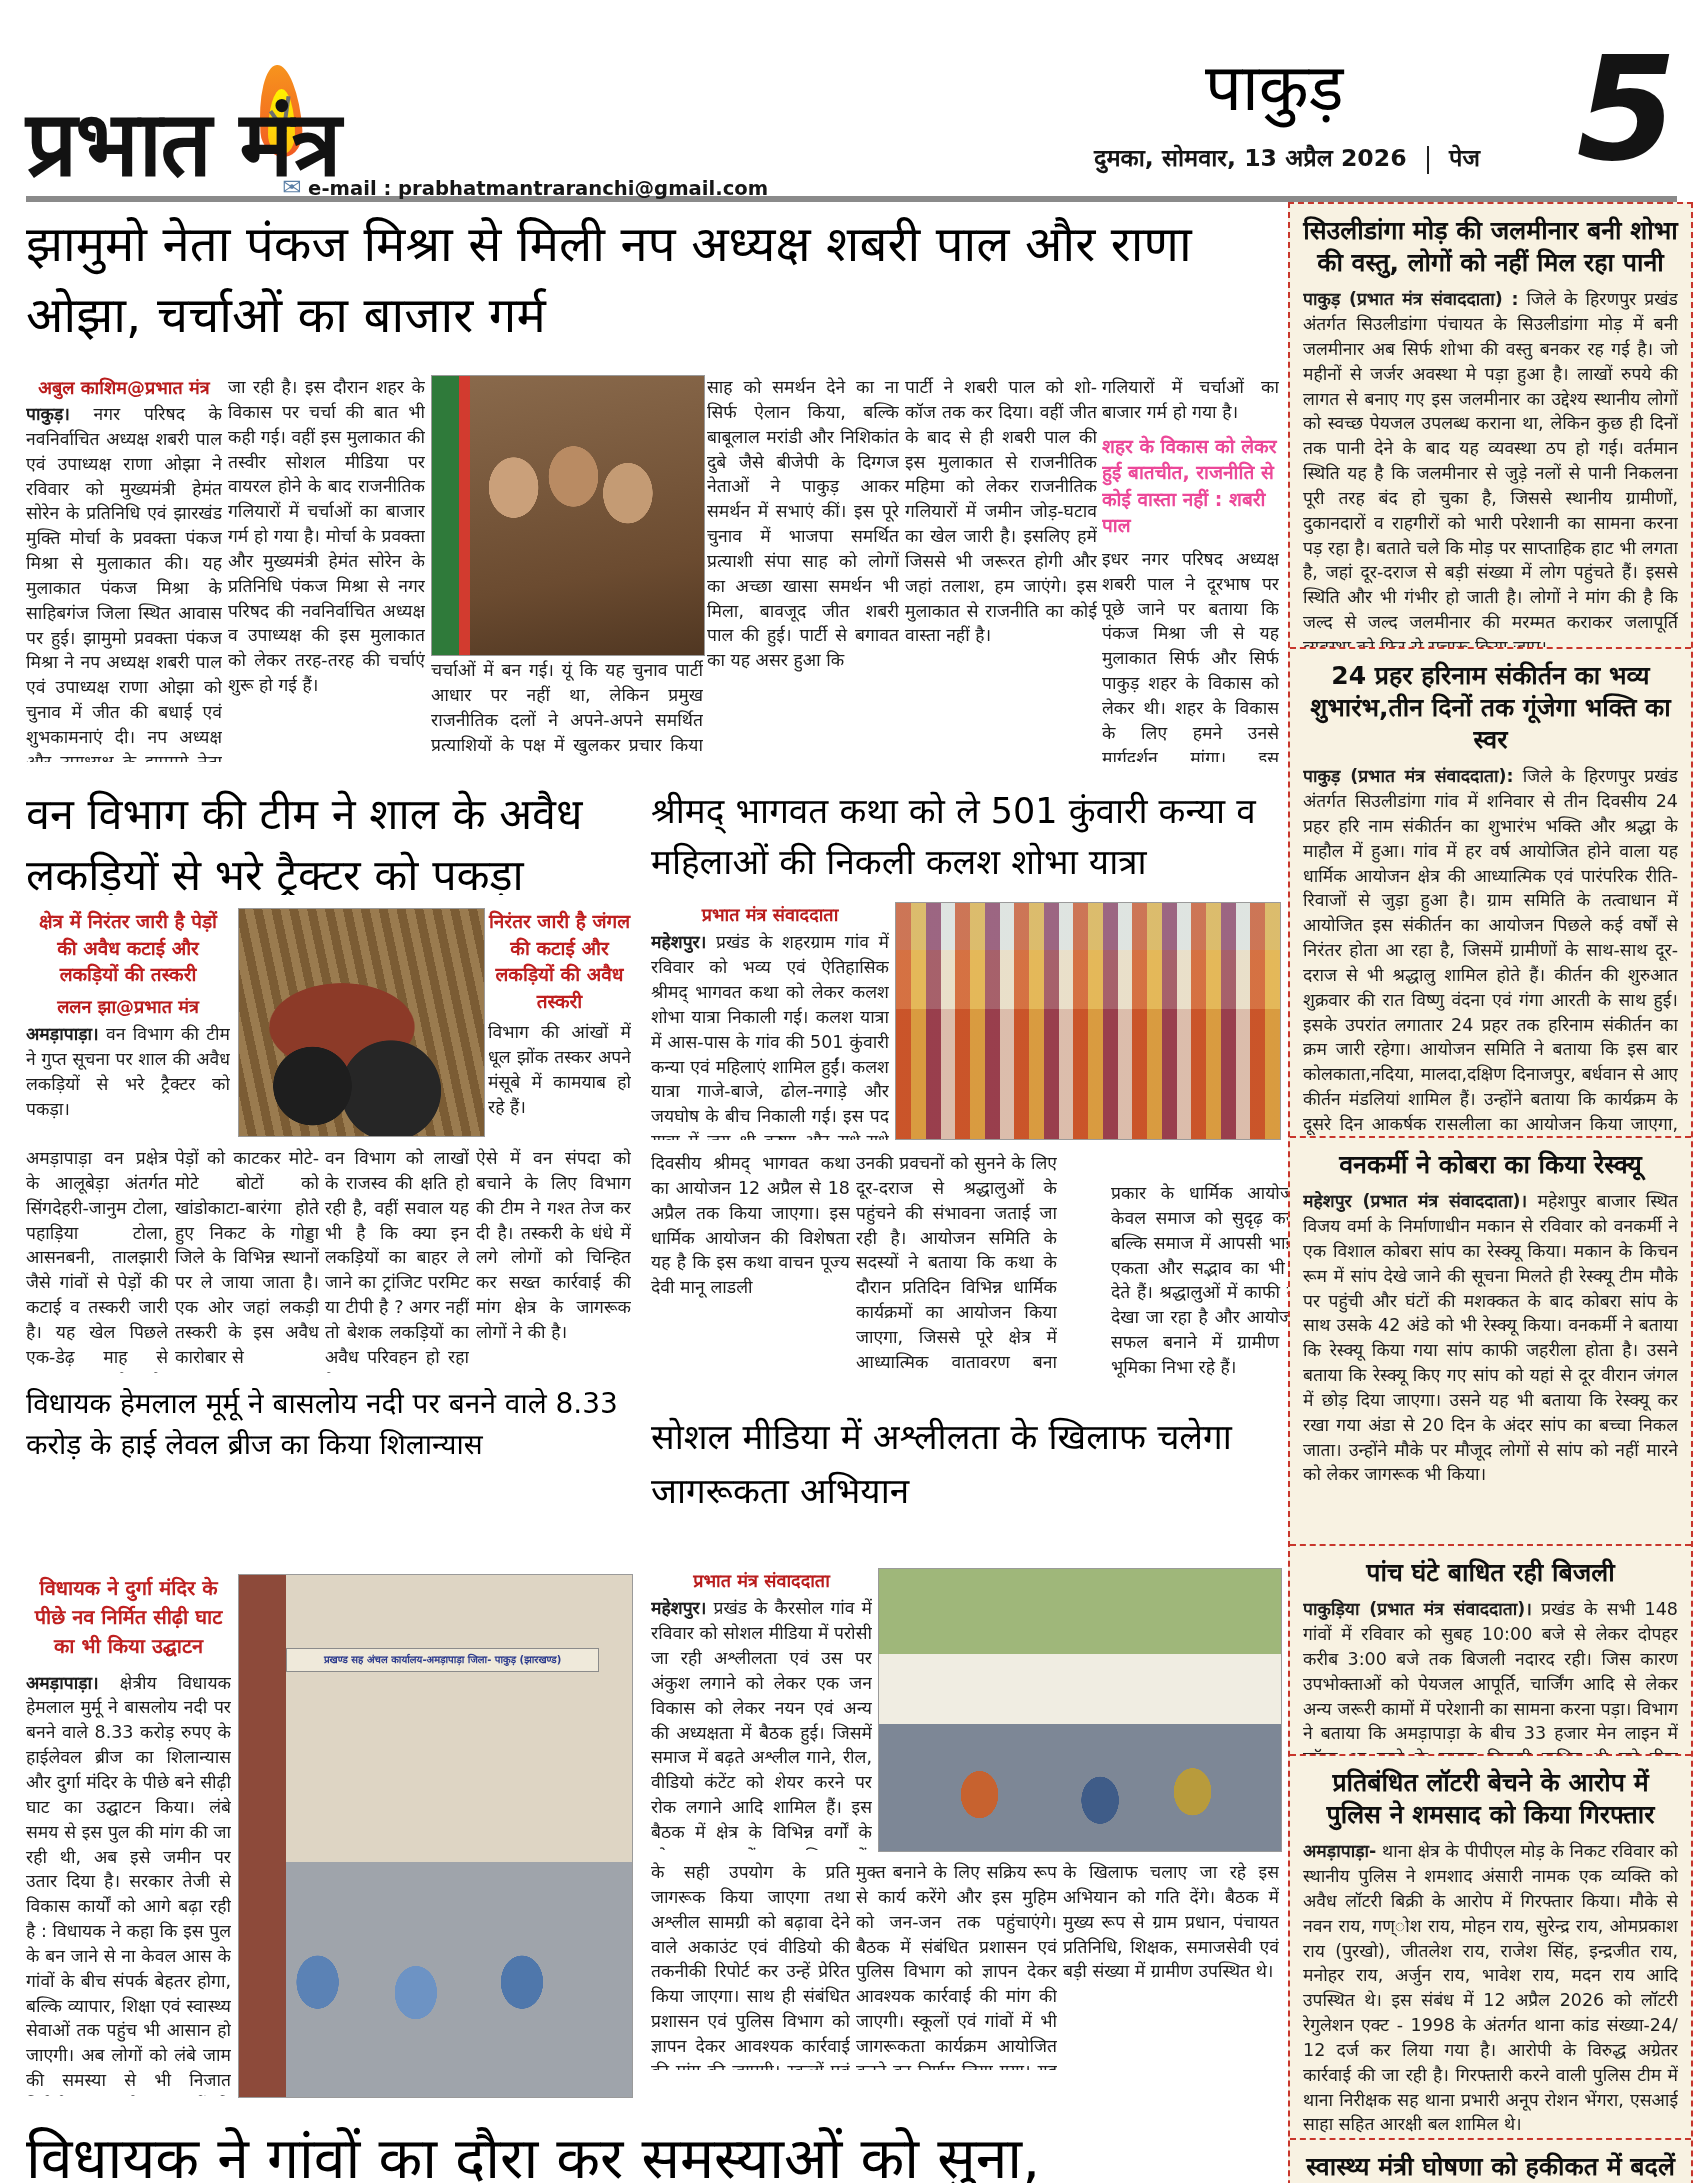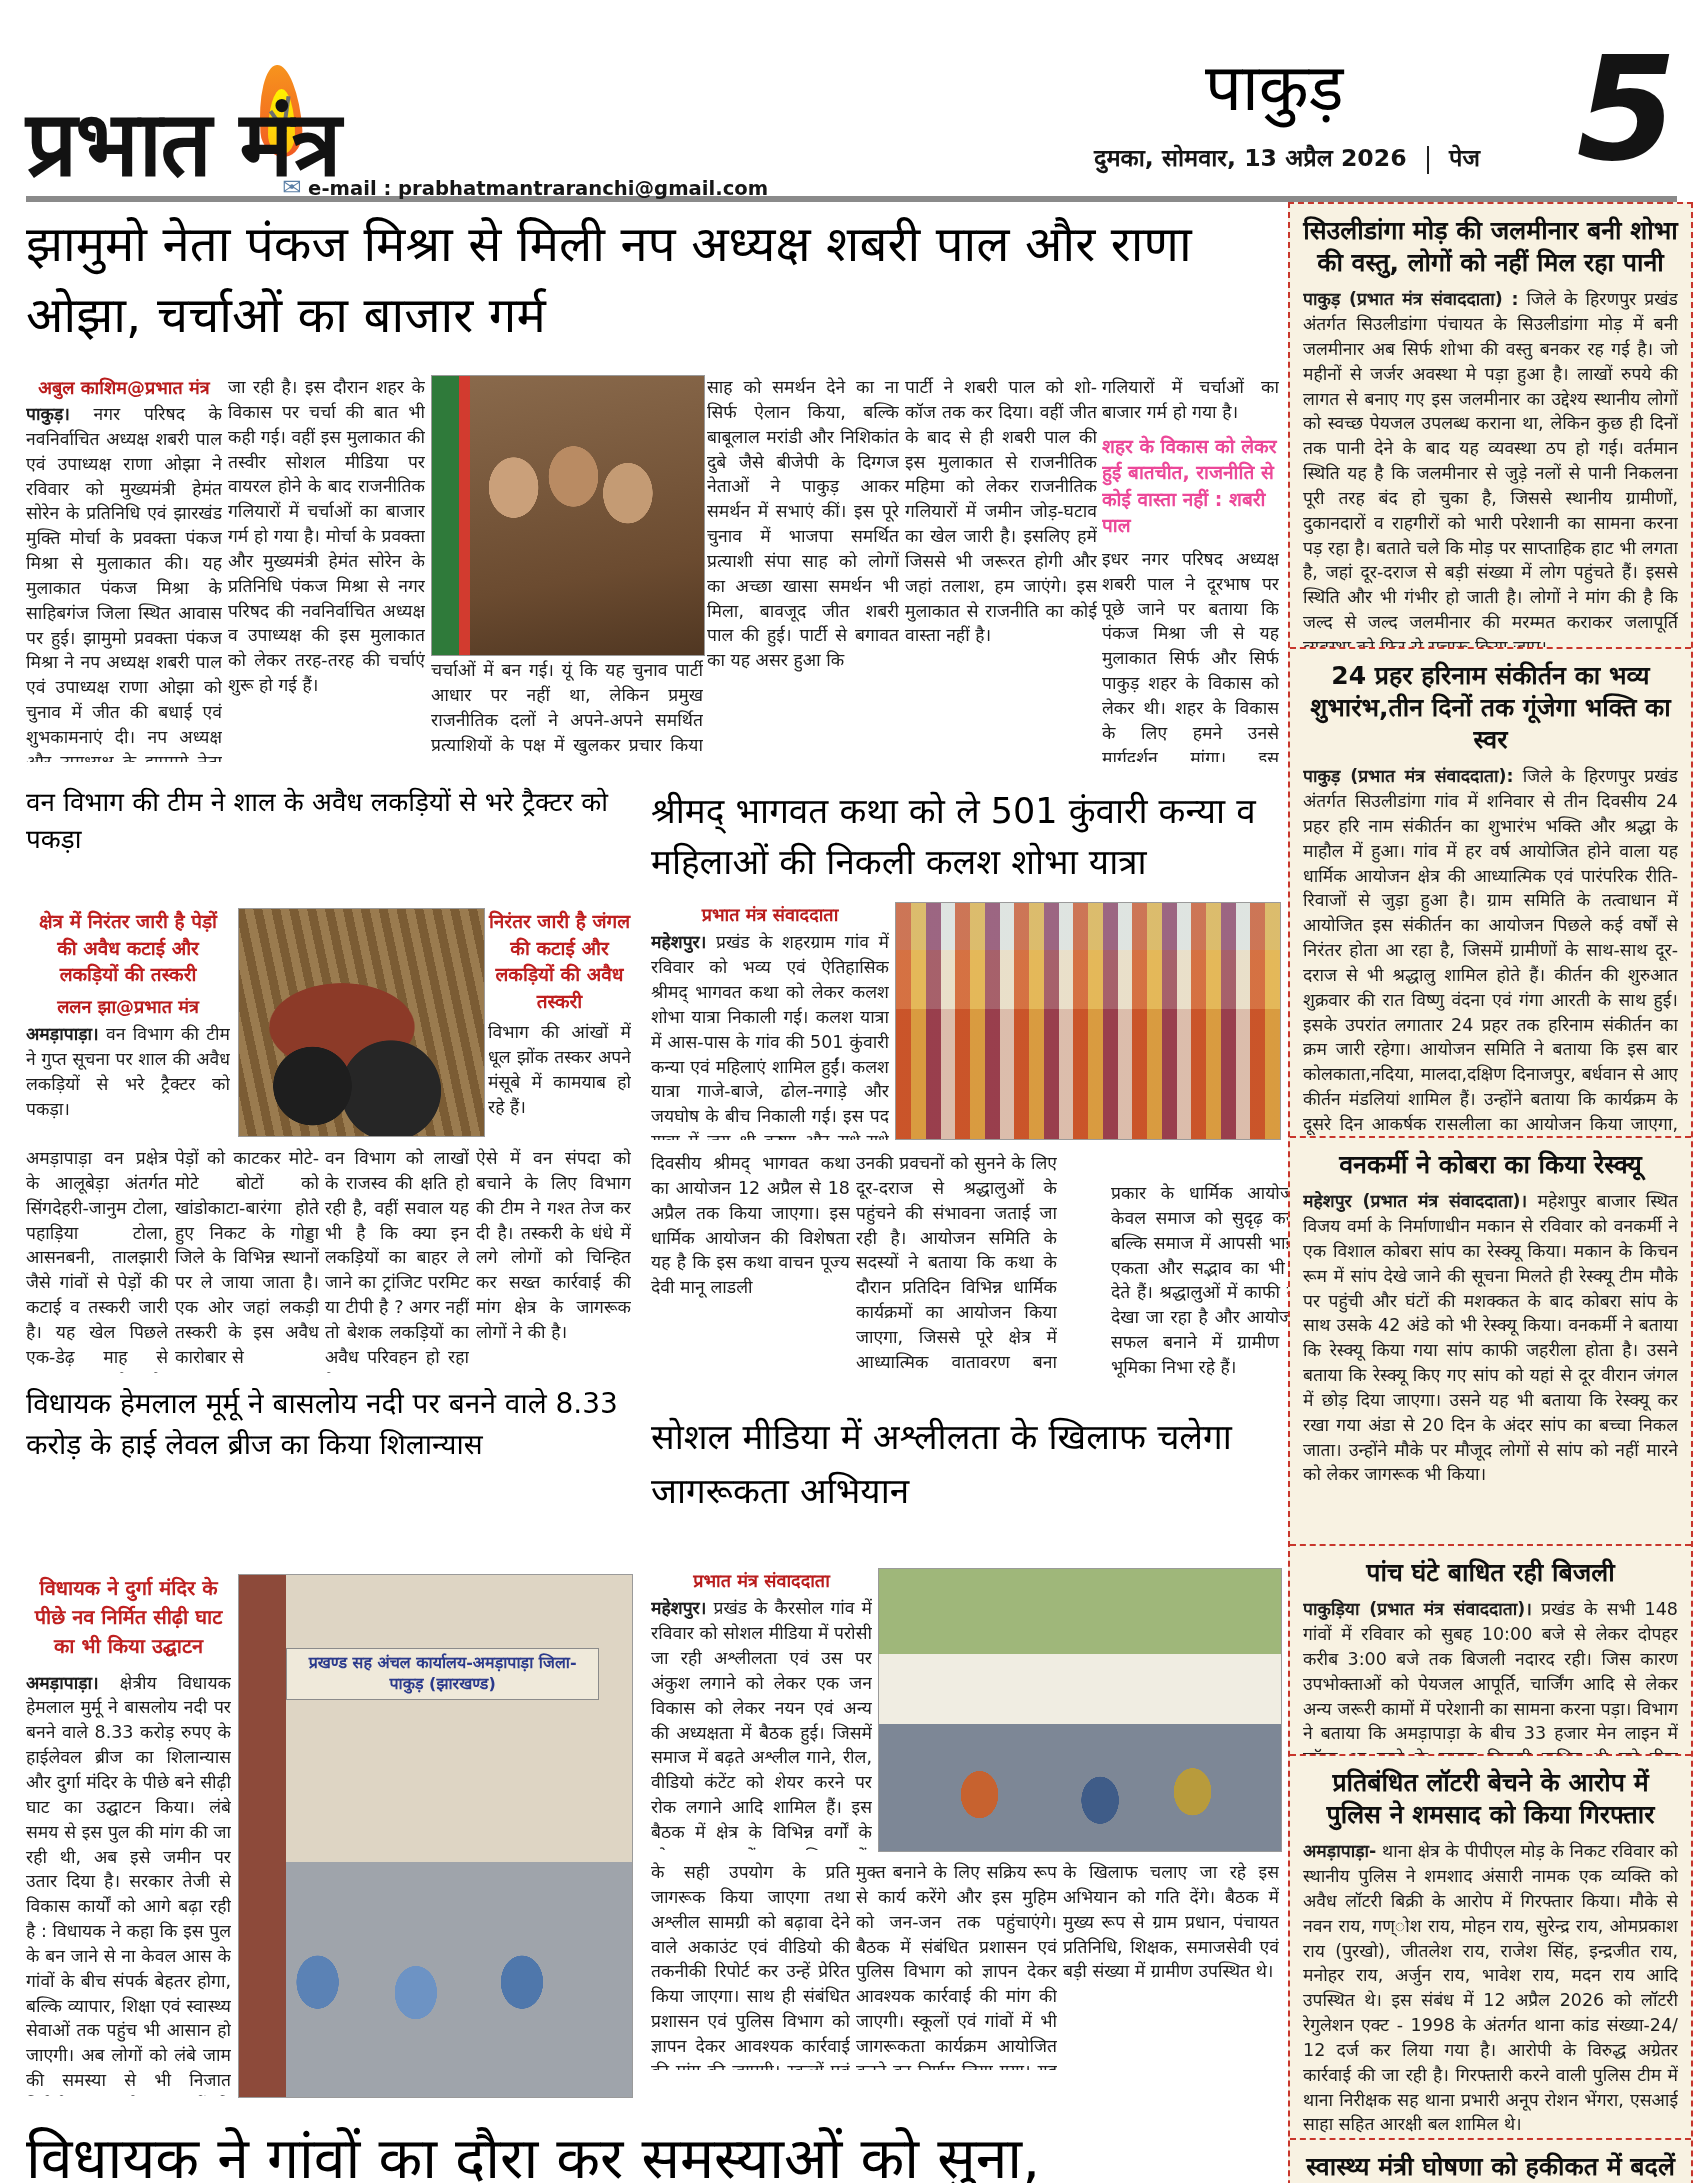--- a/index.html
+++ b/index.html
@@ -50,21 +50,21 @@
     radial-gradient(35px 44px at 45% 80%, #6d93c4 60%, transparent 61%),
     radial-gradient(35px 44px at 72% 78%, #4f77ab 60%, transparent 61%),
     linear-gradient(90deg,#8d4a3a 0 12%,transparent 12%),
     linear-gradient(#ded5c4 0 55%,#9fa4ab 55% 100%);}
   .ph-social{background:
     radial-gradient(31px 39px at 25% 80%, #c7622f 60%, transparent 61%),
     radial-gradient(31px 39px at 55% 82%, #3f5c88 60%, transparent 61%),
     radial-gradient(31px 39px at 78% 79%, #b89b3c 60%, transparent 61%),
     linear-gradient(#9fb77a 0 30%,#f0ede2 30% 55%,#7d8796 55% 100%);}
   .sign{position:absolute;left:12%;top:14%;width:76%;padding:4.4px 6.1px;background:#efe9da;color:#2b3a8c;
-        font-weight:700;font-size:16px;text-align:center;line-height:1.3;border:0.9px solid #8b8b8b;}
+        font-weight:700;font-size:10px;text-align:center;line-height:1.3;border:0.9px solid #8b8b8b;}
 </style>
 </head>
 <body>
 
 <div id="page">
 
   <div class="abs" style="left:251px;top:65px;z-index:1;">
     <div class="flame">
         <div class="f1"></div>
         <div class="f2"></div>
@@ -96,21 +96,21 @@
   <div class="abs ph ph-lead" style="left:431px;top:375px;width:272px;height:279px;"></div>
   <p class="abs body" style="left:431px;top:658px;width:272px;height:103px;">चर्चाओं में बन गई। यूं कि यह चुनाव पार्टी आधार पर नहीं था, लेकिन प्रमुख राजनीतिक दलों ने अपने-अपने समर्थित प्रत्याशियों के पक्ष में खुलकर प्रचार किया था।</p>
   <p class="abs body" style="left:707px;top:375px;width:192px;height:387px;">साह को समर्थन देने का ना सिर्फ ऐलान किया, बल्कि बाबूलाल मरांडी और निशिकांत दुबे जैसे बीजेपी के दिग्गज नेताओं ने पाकुड़ आकर समर्थन में सभाएं कीं। इस पूरे चुनाव में भाजपा समर्थित प्रत्याशी संपा साह को लोगों का अच्छा खासा समर्थन भी मिला, बावजूद जीत शबरी पाल की हुई। पार्टी से बगावत का यह असर हुआ कि</p>
   <p class="abs body" style="left:905px;top:375px;width:192px;height:387px;">पार्टी ने शबरी पाल को शो-कॉज तक कर दिया। वहीं जीत के बाद से ही शबरी पाल की इस मुलाकात से राजनीतिक महिमा को लेकर राजनीतिक गलियारों में जमीन जोड़-घटाव का खेल जारी है। इसलिए हमें जिससे भी जरूरत होगी और जहां तलाश, हम जाएंगे। इस मुलाकात से राजनीति का कोई वास्ता नहीं है।</p>
   <div class="abs" style="left:1102px;top:375px;width:177px;height:387px;overflow:hidden;">
     <p class="body">गलियारों में चर्चाओं का बाजार गर्म हो गया है।</p>
     <h4 class="blacksub" style="font-size:19px;line-height:1.4;margin:7.9px 0;">शहर के विकास को लेकर हुई बातचीत, राजनीति से कोई वास्ता नहीं : शबरी पाल</h4>
     <p class="body">इधर नगर परिषद अध्यक्ष शबरी पाल ने दूरभाष पर पूछे जाने पर बताया कि पंकज मिश्रा जी से यह मुलाकात सिर्फ और सिर्फ पाकुड़ शहर के विकास को लेकर थी। शहर के विकास के लिए हमने उनसे मार्गदर्शन मांगा। इस मुलाकात का राजनीति से कोई वास्ता नहीं है।</p>
   </div>
 
-  <h2 class="abs hl" style="left:26px;top:784px;width:605px;height:111px;font-size:26px;line-height:1.42;overflow:hidden;">वन विभाग की टीम ने शाल के अवैध लकड़ियों से भरे ट्रैक्टर को पकड़ा</h2>
+  <h2 class="abs hl" style="left:26px;top:784px;width:605px;height:111px;font-size:43px;line-height:1.42;overflow:hidden;">वन विभाग की टीम ने शाल के अवैध लकड़ियों से भरे ट्रैक्टर को पकड़ा</h2>
   <div class="abs" style="left:26px;top:908px;width:204px;height:229px;overflow:hidden;">
     <p class="redsub" style="font-size:19px;line-height:1.4;">क्षेत्र में निरंतर जारी है पेड़ों की अवैध कटाई और लकड़ियों की तस्करी</p>
     <p class="byline" style="margin-top:6.1px;">ललन झा@प्रभात मंत्र</p>
     <p class="body" style="margin-top:4.4px;">
       <strong>अमड़ापाड़ा।</strong>
       <span>वन विभाग की टीम ने गुप्त सूचना पर शाल की अवैध लकड़ियों से भरे ट्रैक्टर को पकड़ा।</span>
     </p>
   </div>
   <div class="abs ph ph-tractor" style="left:238px;top:908px;width:245px;height:227px;"></div>
   <div class="abs" style="left:488px;top:908px;width:143px;height:229px;overflow:hidden;">

